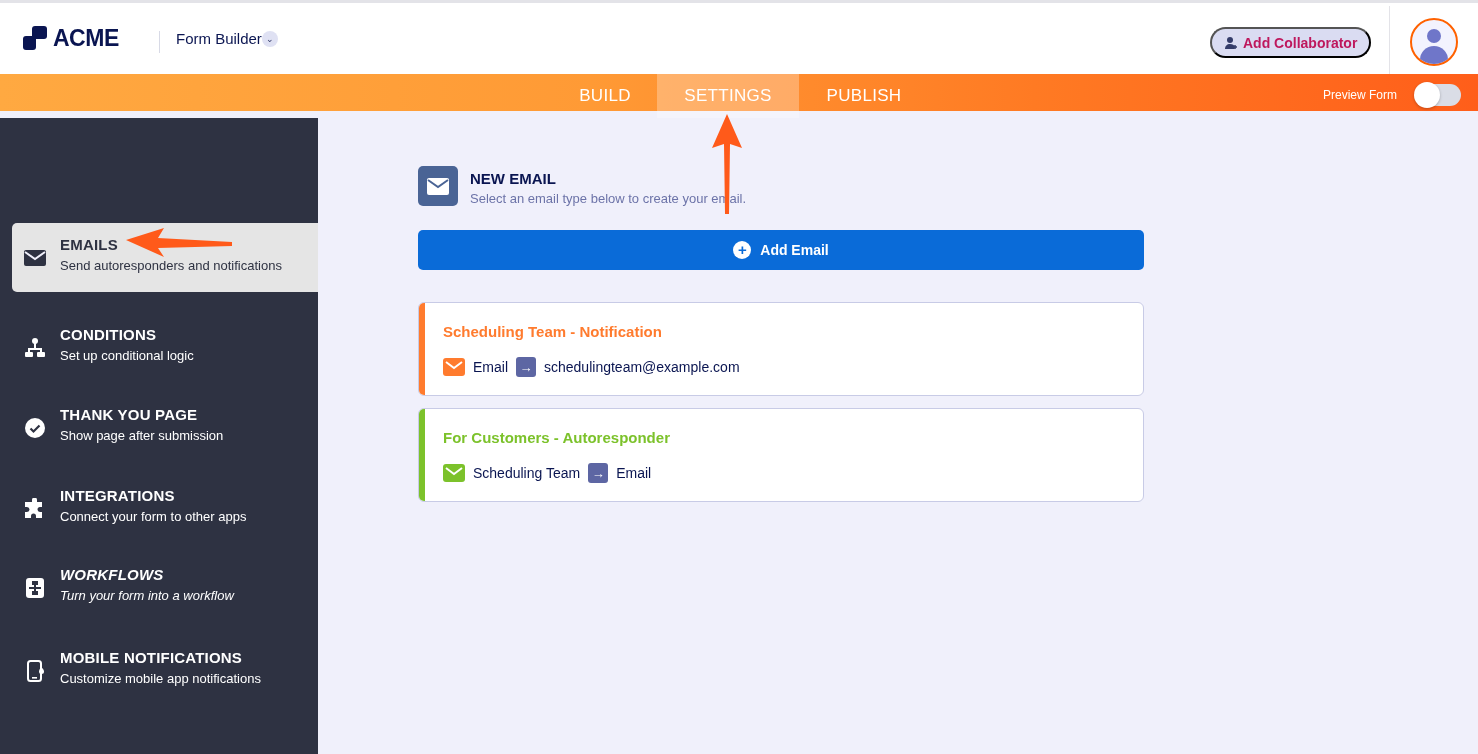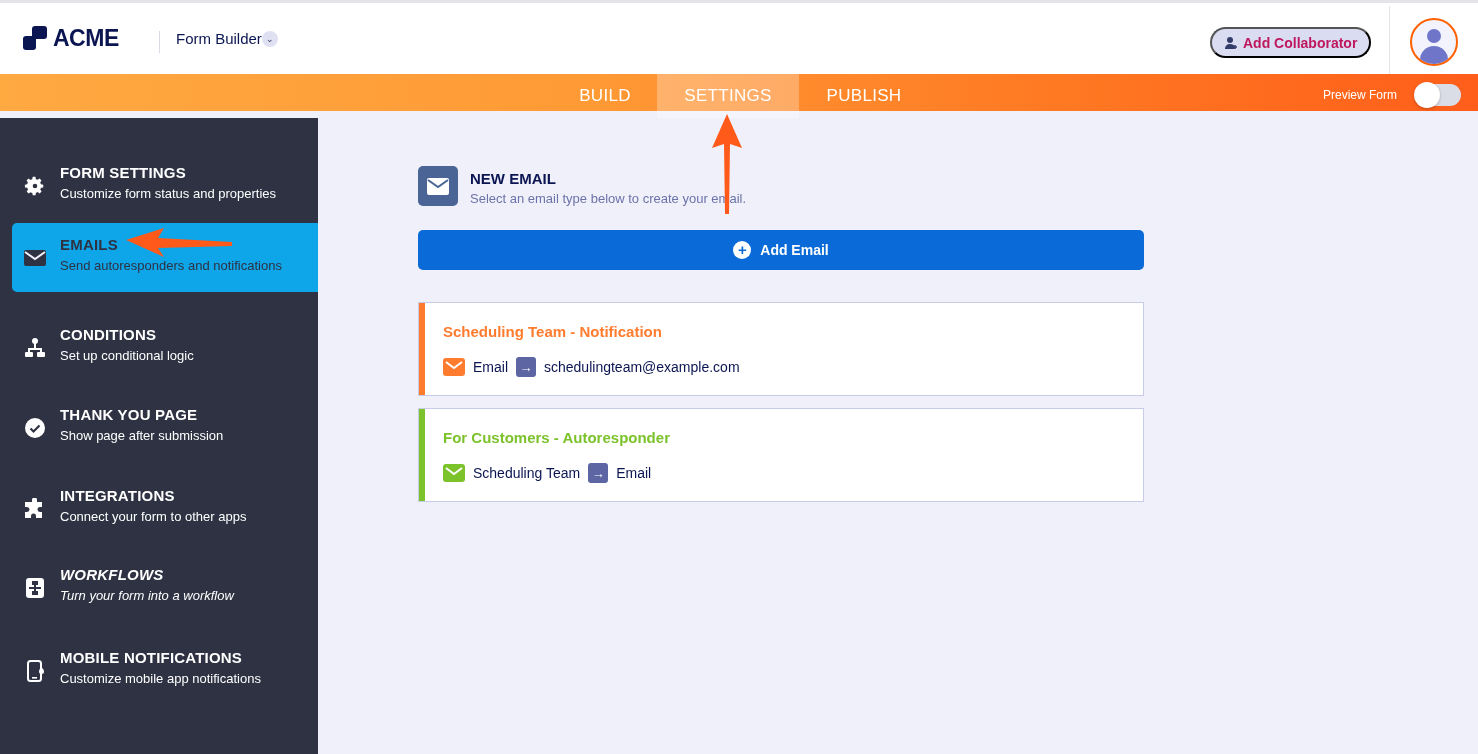--- a/index.html
+++ b/index.html
@@ -21,31 +21,31 @@
   .avatar .head { position: absolute; left: 15px; top: 9px; width: 14px; height: 14px; border-radius: 50%; background: #6f76c9; }
   .avatar .body { position: absolute; left: 8px; top: 26px; width: 28px; height: 22px; border-radius: 14px 14px 0 0; background: #6f76c9; }
   .navbar { position: absolute; left: 0; top: 74px; width: 1478px; height: 37px; background: linear-gradient(90deg, #ffa941 0%, #ff9a35 40%, #ff7a23 70%, #ff5e1a 100%); }
   .tab { position: absolute; top: 0; height: 44px; display: flex; align-items: center; justify-content: center; color: #fff; font-size: 17px; letter-spacing: 0.3px; }
   .tab.active { background: rgba(255,255,255,0.28); }
   .preview { position: absolute; left: 1323px; top: 14px; color: #fff; font-size: 12px; }
   .toggle { position: absolute; left: 1415px; top: 10px; width: 46px; height: 22px; border-radius: 11px; background: #dadde6; }
   .toggle .knob { position: absolute; left: -1px; top: -2px; width: 26px; height: 26px; border-radius: 50%; background: #fff; box-shadow: 0 1px 3px rgba(0,0,0,0.25); }
   .sidebar { position: absolute; left: 0; top: 118px; width: 318px; height: 636px; background: #2e3242; }
   .sitem { position: absolute; left: 12px; width: 306px; height: 69px; border-radius: 5px 0 0 5px; }
-  .sitem.active { background: #0ea5e9; }
+  .sitem.active { background: #e5e5e5; }
   .sitem .ic { position: absolute; left: 12px; top: 24px; width: 22px; height: 22px; display: flex; align-items: center; justify-content: center; }
   .sitem .h { position: absolute; left: 48px; top: 13px; font-size: 15px; font-weight: 600; color: #fff; letter-spacing: 0.2px; }
   .sitem .s { position: absolute; left: 48px; top: 35px; font-size: 13px; color: #fff; }
   .sitem.active .h, .sitem.active .s { color: #2e3242; }
   .newmail-ic { position: absolute; left: 418px; top: 166px; width: 40px; height: 40px; border-radius: 5px; background: #4a6495; display: flex; align-items: center; justify-content: center; }
   .newmail-h { position: absolute; left: 470px; top: 170px; font-size: 15px; font-weight: 700; color: #0a1551; }
   .newmail-s { position: absolute; left: 470px; top: 191px; font-size: 13px; color: #6c73a8; }
   .addbtn { position: absolute; left: 418px; top: 230px; width: 726px; height: 40px; background: #0a6bd8; border-radius: 5px; display: flex; align-items: center; justify-content: center; gap: 9px; color: #fff; font-size: 14px; font-weight: 600; border: none; }
   .plus { width: 18px; height: 18px; border-radius: 50%; background: #fff; color: #0a6bd8; font-weight: 700; font-size: 15px; line-height: 18px; text-align: center; }
-  .card { position: absolute; left: 418px; width: 726px; height: 94px; background: #fff; border: 1px solid #c8cbe6; border-radius: 0; overflow: hidden; }
+  .card { position: absolute; left: 418px; width: 726px; height: 94px; background: #fff; border: 1px solid #c8cbe6; border-radius: 6px; overflow: hidden; }
   .card .bar { position: absolute; left: 0; top: 0; width: 6px; height: 100%; }
   .card .ct { position: absolute; left: 24px; top: 20px; font-size: 15px; font-weight: 600; }
   .card .row { position: absolute; left: 24px; top: 54px; display: flex; align-items: center; gap: 8px; font-size: 14px; color: #0a1551; }
   .env { width: 22px; height: 18px; border-radius: 3px; display: flex; align-items: center; justify-content: center; }
   .arr { width: 20px; height: 20px; border-radius: 3px; background: #5d66a3; display: flex; align-items: center; justify-content: center; color: #fff; font-size: 13px; font-weight: 700; }
   .anno { position: absolute; pointer-events: none; }
 </style>
 </head>
 <body>
 
@@ -87,30 +87,20 @@
   <div class="tab" style="left:799px;width:130px;">
       <span>PUBLISH</span>
     </div>
   <span class="preview">Preview Form</span>
   <div class="toggle">
       <div class="knob"></div>
     </div>
 </div>
 
 <div class="sidebar">
-  <div class="sitem" style="top:33px;">
-    <span class="ic">
-      <svg width="22" height="22" viewBox="0 0 24 24">
-          <path fill="#fff" d="M12 8a4 4 0 100 8 4 4 0 000-8zm9 5.5v-3l-2.6-.5a7 7 0 00-.8-1.9l1.5-2.2-2.1-2.1-2.2 1.5a7 7 0 00-1.9-.8L12.5 2h-3l-.5 2.6a7 7 0 00-1.9.8L4.9 3.9 2.8 6l1.5 2.2a7 7 0 00-.8 1.9L1 10.5v3l2.6.5c.2.7.4 1.3.8 1.9l-1.5 2.2 2.1 2.1 2.2-1.5c.6.4 1.2.6 1.9.8l.4 2.5h3l.5-2.6c.7-.2 1.3-.4 1.9-.8l2.2 1.5 2.1-2.1-1.5-2.2c.4-.6.6-1.2.8-1.9z"></path>
-          <circle cx="12" cy="12" r="2.5" fill="#2e3242"></circle>
-        </svg>
-    </span>
-    <span class="h">FORM SETTINGS</span>
-    <span class="s">Customize form status and properties</span>
-  </div>
   <div class="sitem active" style="top:105px;">
     <span class="ic">
       <svg width="22" height="18" viewBox="0 0 22 18">
           <rect x="0" y="1" width="22" height="16" rx="2" fill="#2e3242"></rect>
           <path d="M1 3l10 7 10-7" stroke="#f0f0fb" stroke-width="2" fill="none"></path>
         </svg>
     </span>
     <span class="h">EMAILS</span>
     <span class="s">Send autoresponders and notifications</span>
   </div>

